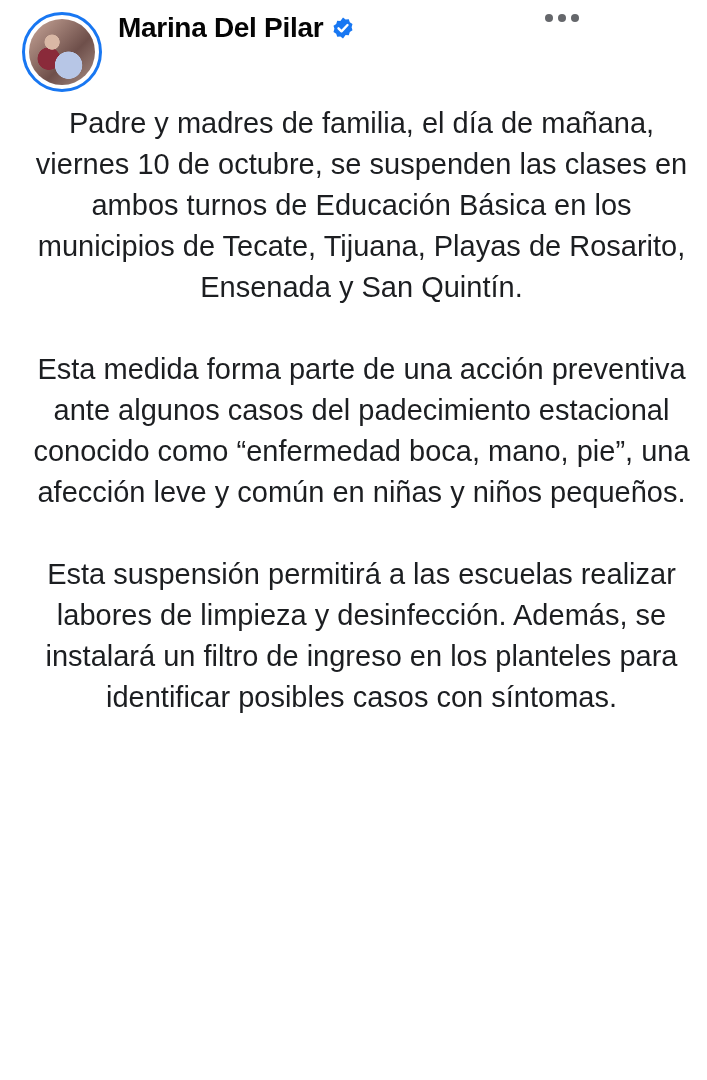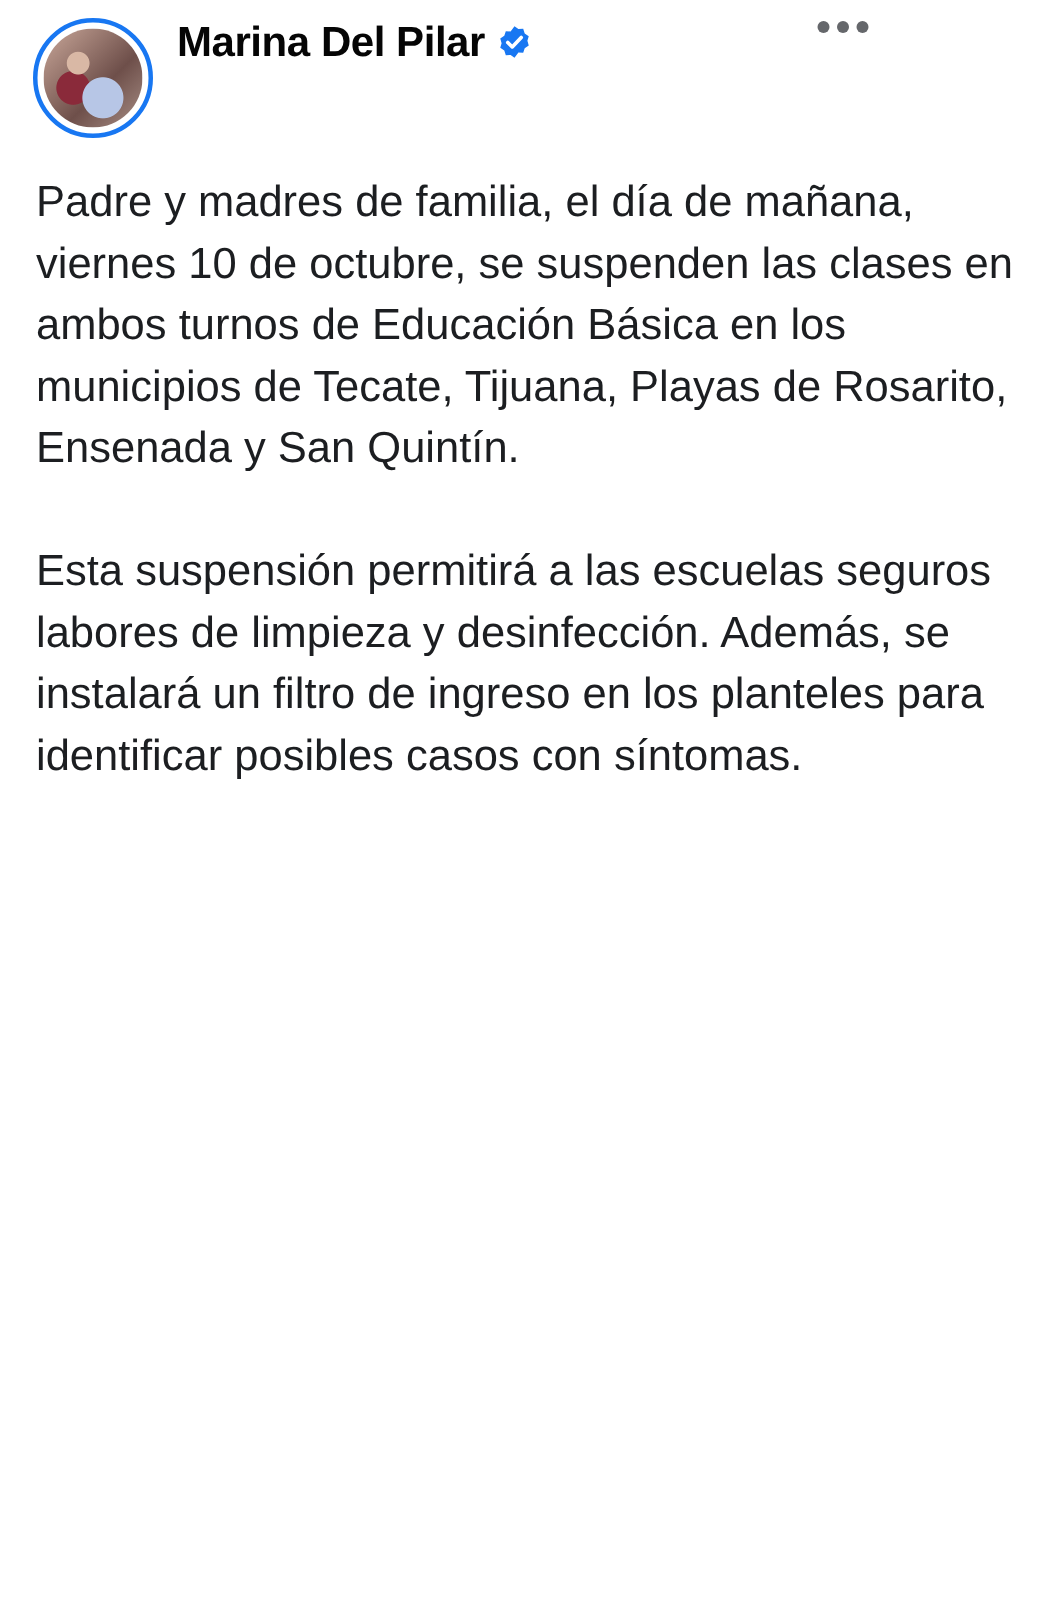--- a/index.html
+++ b/index.html
@@ -10,21 +10,21 @@
       radial-gradient(circle at 35% 35%, #d9b8a5 0 12%, transparent 13%),
       radial-gradient(circle at 60% 70%, #b7c6e6 0 22%, transparent 23%),
       radial-gradient(circle at 30% 60%, #8a2a3a 0 18%, transparent 19%),
       linear-gradient(135deg, #caa89a, #6e4f4a 60%, #a88f86); }
   .name-row { position:absolute; left:118px; top:12px; display:flex; align-items:center; gap:8px; }
   .name { font-size:28px; font-weight:bold; color:#050505; letter-spacing:-0.3px; }
   .verified { width:24px; height:24px; }
   .more { position:absolute; right:20px; top:14px; display:flex; gap:5px; cursor:pointer; }
   .more span { width:8px; height:8px; border-radius:50%; background:#65676b; display:block; }
   .body { position:absolute; left:24px; top:103px; width:675px; font-size:29px; line-height:41px; color:#1c1e21; }
-  .body p { margin:12px 0 41px 0; }
+  .body p { margin:0 0 41px 0;text-align:center; }
 </style>
 </head>
 <body>
 
 <div class="header">
   <div class="avatar">
     <div class="avatar-inner"></div>
   </div>
   <div class="name-row">
     <span class="name">Marina Del Pilar</span>
@@ -35,14 +35,15 @@
   </div>
   <div class="more">
     <span></span>
     <span></span>
     <span></span>
   </div>
 </div>
 
 <div class="body">
   <p>Padre y madres de familia, el día de mañana, viernes 10 de octubre, se suspenden las clases en ambos turnos de Educación Básica en los municipios de Tecate, Tijuana, Playas de Rosarito, Ensenada y San Quintín.</p>
-  <p>Esta suspensión permitirá a las escuelas seguros labores de limpieza y desinfección. Además, se instalará un filtro de ingreso en los planteles para identificar posibles casos con síntomas.</p>
+  <p>Esta medida forma parte de una acción preventiva ante algunos casos del padecimiento estacional conocido como “enfermedad boca, mano, pie”, una afección leve y común en niñas y niños pequeños.</p>
+  <p>Esta suspensión permitirá a las escuelas realizar labores de limpieza y desinfección. Además, se instalará un filtro de ingreso en los planteles para identificar posibles casos con síntomas.</p>
 </div>
 
 </body></html>

